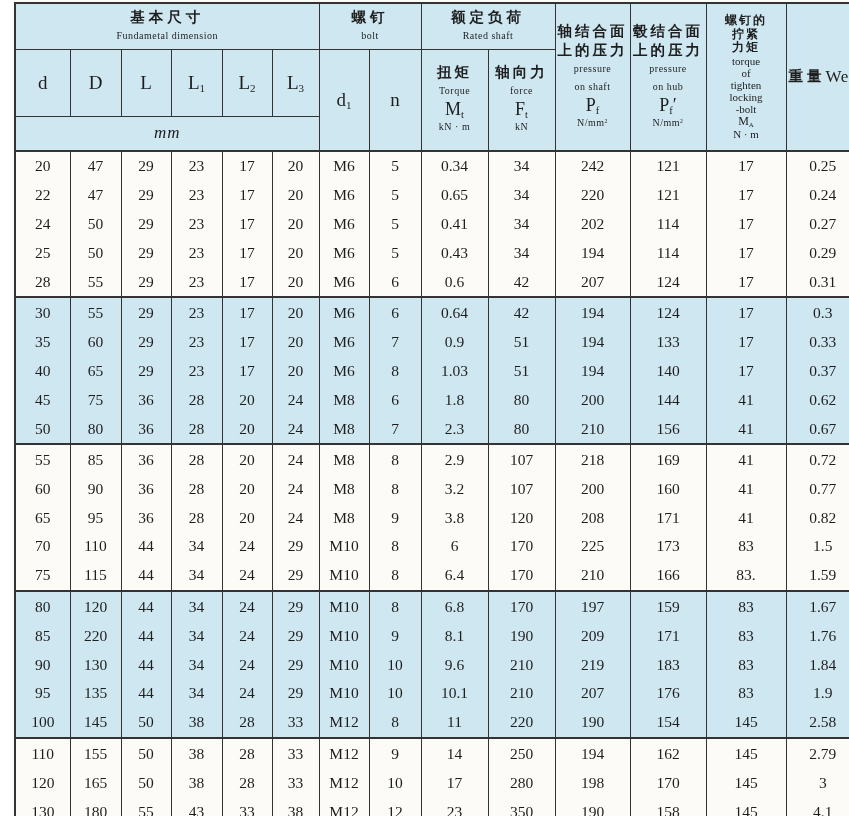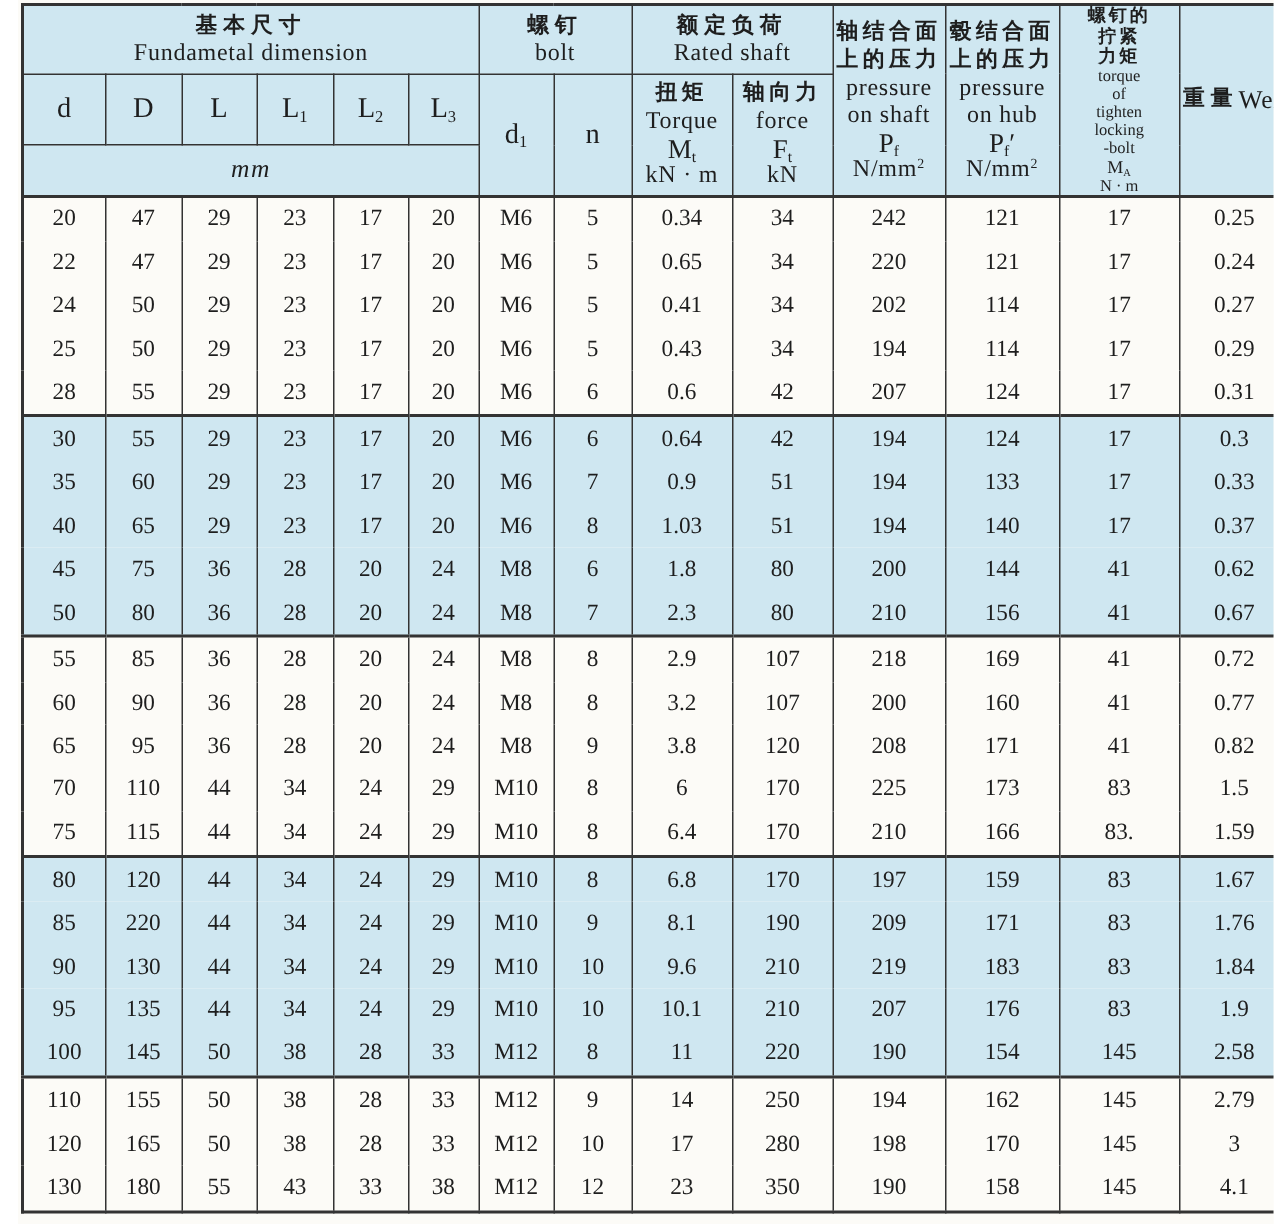--- a/index.html
+++ b/index.html
@@ -37,27 +37,27 @@
     padding: 0 2px;
     text-align: center;
     vertical-align: middle;
   }
   thead { border-bottom: 2px solid var(--line); }
   tr.hrow-a { height: 46px; }
   tr.hrow-b { height: 47px; }
   tr.hrow-c { height: 34px; }
   .zh { font-size: 14.5px; font-weight: 600; letter-spacing: 4px; line-height: 19px; white-space: nowrap; }
   .zh.sp { letter-spacing: 3px; }
-  .en { font-size: 16px; line-height: 18px; letter-spacing: 0.5px; white-space: nowrap; }
+  .en { font-size: 10px; line-height: 18px; letter-spacing: 0.5px; white-space: nowrap; }
   .dim-letter { font-size: 19px; }
   .mm-unit { font-size: 17px; letter-spacing: 1px; font-style: italic; }
   .sym { font-size: 18px; line-height: 18px; }
   sub { font-size: 0.58em; line-height: 0; vertical-align: -0.3em; }
   sup { font-size: 0.58em; line-height: 0; vertical-align: 0.55em; }
-  th.tight { padding: 0; }
+  th.tight { padding: 10px; }
   .tight .zh  { font-size: 12px; letter-spacing: 2px; line-height: 13.5px; font-weight: 600; }
   .tight .en  { font-size: 11px; line-height: 12px; letter-spacing: 0; }
   .tight .sym { font-size: 12px; line-height: 13px; }
   .wstack {
     display: flex; flex-direction: row; justify-content: space-evenly;
     align-items: center; height: 122px;
   }
   .wstack .en { font-size: 17px; }
   
   tbody td {

